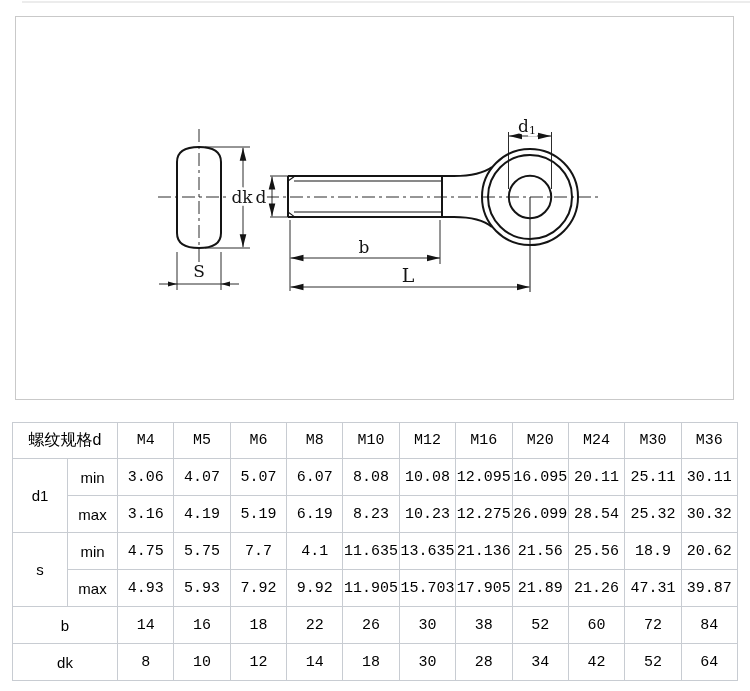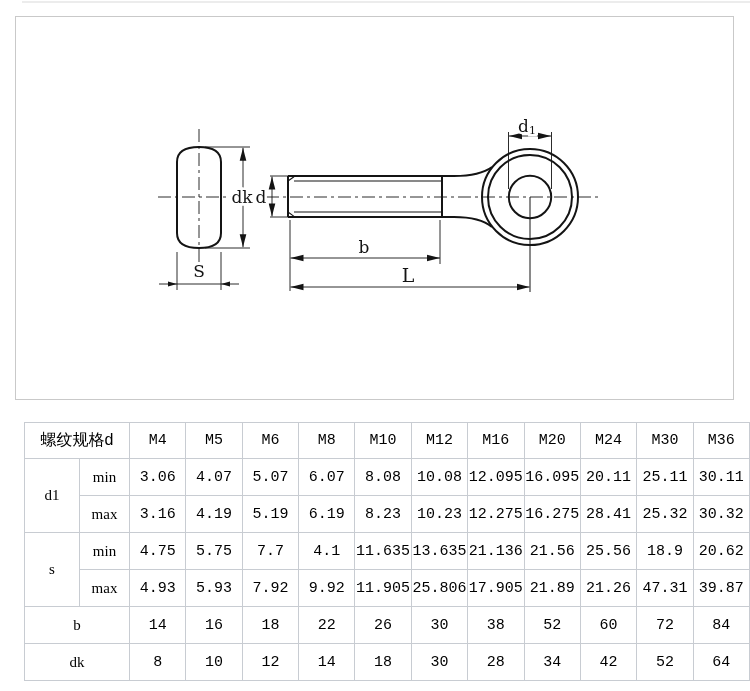--- a/index.html
+++ b/index.html
@@ -13,33 +13,33 @@
   .drawing-panel{
     position:absolute;left:15px;top:16px;width:719px;height:384px;
     border:1px solid #c9c9c9;background:#ffffff;box-sizing:border-box;
   }
   svg.drawing{position:absolute;left:0;top:0;width:750px;height:691px;}
   svg.drawing text{
     font-family:"DejaVu Serif", serif;font-size:17px;fill:#141414;
     text-anchor:middle;paint-order:stroke;stroke:#ffffff;stroke-width:5px;
   }
   svg.drawing text.big{font-size:19px;}
-  .table-wrap{position:absolute;left:24px;top:422px;width:726px;}
+  .table-wrap{position:absolute;left:12px;top:422px;width:726px;}
   table.spec{
     border-collapse:collapse;table-layout:fixed;width:726px;
     font-family:"Liberation Mono", monospace;font-size:15px;color:#000;
   }
   table.spec td{
     border:1px solid #c8ccd2;text-align:center;vertical-align:middle;
     padding:0;overflow:hidden;white-space:nowrap;
   }
   table.spec tr{height:37px;}
   table.spec tr.hdr{height:36px;}
   td.c-lbl{font-family:"Liberation Sans", sans-serif;font-size:16px;}
-  td.c-grp, td.c-sub{font-family:Liberation Serif, serif;}
+  td.c-grp, td.c-sub{font-family:Liberation Sans, sans-serif;}
 </style>
 </head>
 <body>
 
 <div class="top-faint-line"></div>
 
 <div class="drawing-panel"></div>
 
 <svg class="drawing" viewBox="0 0 750 691" xmlns="http://www.w3.org/2000/svg">
   <defs>
@@ -151,22 +151,22 @@
         </tr>
       <tr>
         <td class="c-sub">max</td>
       <td class="c-val">3.16</td>
           <td class="c-val">4.19</td>
           <td class="c-val">5.19</td>
           <td class="c-val">6.19</td>
           <td class="c-val">8.23</td>
           <td class="c-val">10.23</td>
           <td class="c-val">12.275</td>
-          <td class="c-val">16.275</td>
-          <td class="c-val">28.41</td>
+          <td class="c-val">26.099</td>
+          <td class="c-val">28.54</td>
           <td class="c-val">25.32</td>
           <td class="c-val">30.32</td>
         </tr>
       <tr>
         <td class="c-grp" rowspan="2">s</td>
         <td class="c-sub">min</td>
       <td class="c-val">4.75</td>
           <td class="c-val">5.75</td>
           <td class="c-val">7.7</td>
           <td class="c-val">4.1</td>
@@ -178,21 +178,21 @@
           <td class="c-val">18.9</td>
           <td class="c-val">20.62</td>
         </tr>
       <tr>
         <td class="c-sub">max</td>
       <td class="c-val">4.93</td>
           <td class="c-val">5.93</td>
           <td class="c-val">7.92</td>
           <td class="c-val">9.92</td>
           <td class="c-val">11.905</td>
-          <td class="c-val">25.806</td>
+          <td class="c-val">15.703</td>
           <td class="c-val">17.905</td>
           <td class="c-val">21.89</td>
           <td class="c-val">21.26</td>
           <td class="c-val">47.31</td>
           <td class="c-val">39.87</td>
         </tr>
       <tr>
         <td class="c-grp" colspan="2">b</td>
       <td class="c-val">14</td>
           <td class="c-val">16</td>

